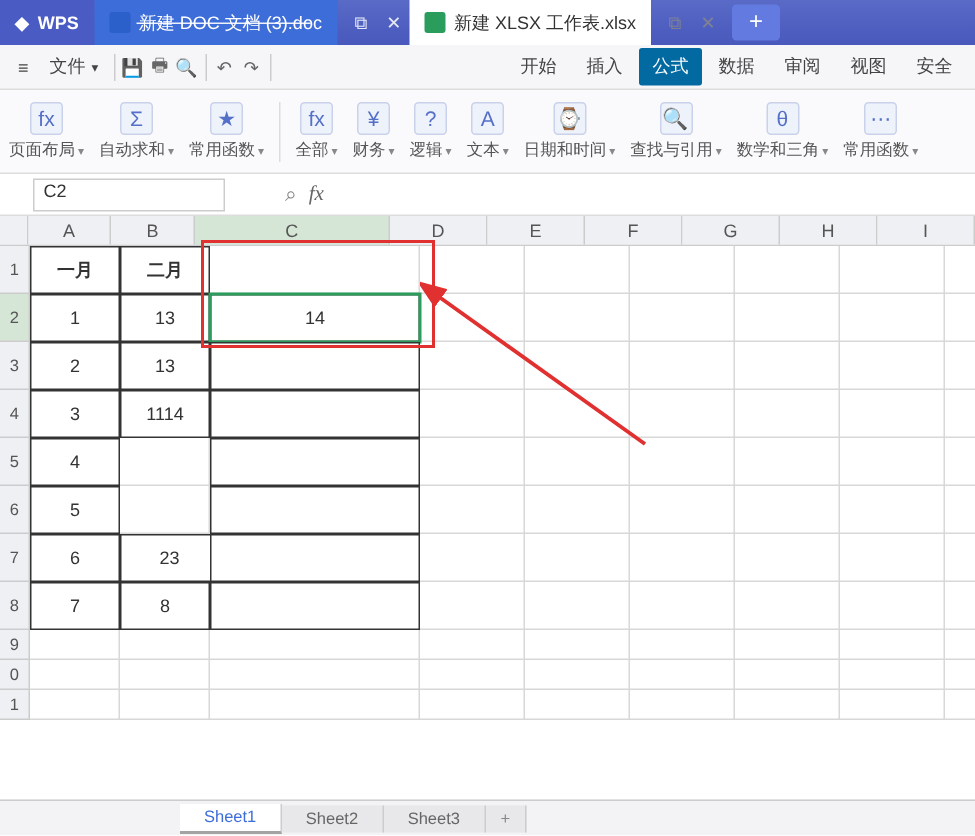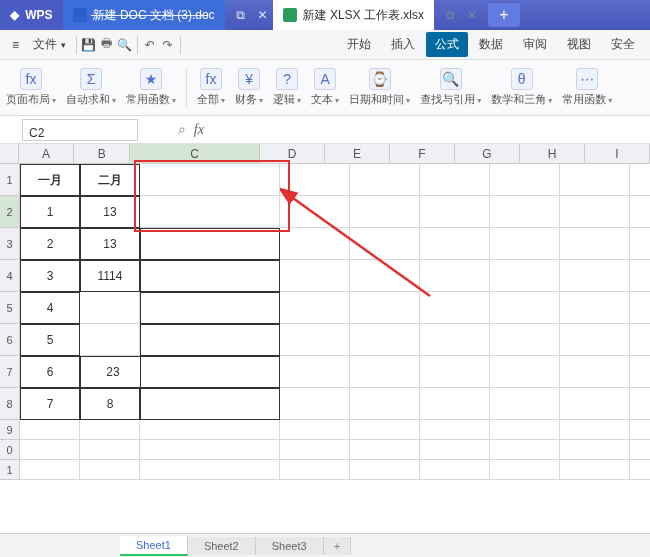--- a/index.html
+++ b/index.html
@@ -24,21 +24,21 @@
 .menu-bar .tabs{display:flex;gap:2px;margin-left:auto;}
 .menu-bar .rt{padding:4px 9px;color:#444;cursor:pointer;}
 .menu-bar .rt.active{background:#0369a1;color:#fff;border-radius:2px;}
 .ribbon{height:56px;background:#fafafc;border-bottom:1px solid #ddd;display:flex;align-items:center;padding:0 6px;gap:10px;}
 .rb{display:flex;flex-direction:column;align-items:center;gap:2px;cursor:pointer;color:#555;}
 .rb .ric{width:22px;height:22px;display:flex;align-items:center;justify-content:center;font-size:14px;color:#5570c8;border:1px solid #c9d2ea;border-radius:3px;background:#eef2fb;}
 .rb .lbl{font-size:11px;white-space:nowrap;}
 .rb .lbl:after{content:"▾";font-size:8px;margin-left:2px;color:#888;}
 .vsep2{width:1px;height:40px;background:#ddd;}
 .name-row{height:28px;border-bottom:1px solid #ddd;display:flex;align-items:center;}
-.name-box{width:116px;height:22px;margin-left:22px;border:1px solid #ccc;background:#fff;display:flex;align-items:flex-end;padding:0 6px;color:#333;}
+.name-box{width:128px;height:22px;margin-left:22px;border:1px solid #ccc;background:#fff;display:flex;align-items:flex-start;padding:0 6px;color:#333;}
 .fx-zone{display:flex;align-items:center;gap:8px;margin-left:40px;}
 .fx-zone .q{color:#888;font-size:14px;}
 .fx-zone .fx{font-style:italic;font-family:serif;color:#666;font-size:14px;}
 .fx-input{border:none;outline:none;font-size:13px;color:#333;width:260px;}
 .grid{position:relative;overflow:hidden;height:400px;}
 .col-headers{display:flex;height:20px;background:#eef0f3;border-bottom:1px solid #ccc;}
 .corner{width:20px;border-right:1px solid #ccc;background:#eef0f3;}
 .ch{border-right:1px solid #ccc;text-align:center;line-height:20px;color:#555;cursor:pointer;background:#eef0f3;}
 .ch.sel{background:#d6e6d6;}
 .body{display:flex;}
@@ -48,21 +48,21 @@
 .rh.short{height:20px;line-height:20px;}
 .cells{position:relative;flex:1;}
 .cell{position:absolute;border-right:1px solid #d8d8d8;border-bottom:1px solid #d8d8d8;display:flex;align-items:center;justify-content:center;color:#333;background:#fff;}
 .thick{border:1px solid #333 !important;}
 .header-cell{font-weight:bold;}
 .sel-cell{outline:2px solid #2a9d5c;outline-offset:-1px;}
 .red-box{position:absolute;border:2px solid #e03030;pointer-events:none;}
 .arrow{position:absolute;pointer-events:none;}
 .sheet-tabs{position:absolute;bottom:0;left:0;right:0;height:24px;background:#f3f3f5;border-top:1px solid #ccc;display:flex;align-items:center;padding-left:120px;}
 .st{padding:3px 16px;border-right:1px solid #ccc;color:#666;cursor:pointer;background:#e8e8ea;font-size:11px;}
-.st.active{background:#fff;color:#3d6dd8;border-bottom:2px solid #22c55e;}
+.st.active{background:#fff;color:#3d6dd8;border-bottom:2px solid #a3a3a3;}
 .st.add{padding:3px 10px;color:#888;}
 </style>
 </head>
 <body>
 
 <div class="title-bar">
   <div class="tab wps">
     <span>◆</span>
     <span>WPS</span>
   </div>
@@ -290,20 +290,21 @@
         <div class="cell" style="left: 260px; top: 296px; width: 70px; height: 20px;"></div>
         <div class="cell" style="left: 330px; top: 296px; width: 70px; height: 20px;"></div>
         <div class="cell" style="left: 400px; top: 296px; width: 70px; height: 20px;"></div>
         <div class="cell" style="left: 470px; top: 296px; width: 70px; height: 20px;"></div>
         <div class="cell" style="left: 540px; top: 296px; width: 70px; height: 20px;"></div>
         <div class="cell" style="left: 610px; top: 296px; width: 70px; height: 20px;"></div>
         <div class="cell thick header-cell" style="left: 0px; top: 0px; width: 60px; height: 32px;">一月</div>
         <div class="cell thick header-cell" style="left: 60px; top: 0px; width: 60px; height: 32px;">二月</div>
         <div class="cell thick" style="left: 0px; top: 32px; width: 60px; height: 32px;">1</div>
         <div class="cell thick" style="left: 60px; top: 32px; width: 60px; height: 32px;">13</div>
+        <div class="cell thick sel-cell" style="left: 120px; top: 32px; width: 140px; height: 32px;">14</div>
         <div class="cell thick" style="left: 0px; top: 64px; width: 60px; height: 32px;">2</div>
         <div class="cell thick" style="left: 60px; top: 64px; width: 60px; height: 32px;">13</div>
         <div class="cell thick" style="left: 120px; top: 64px; width: 140px; height: 32px;"></div>
         <div class="cell thick" style="left: 0px; top: 96px; width: 60px; height: 32px;">3</div>
         <div class="cell thick" style="left: 60px; top: 96px; width: 60px; height: 32px;">1114</div>
         <div class="cell thick" style="left: 120px; top: 96px; width: 140px; height: 32px;"></div>
         <div class="cell thick" style="left: 0px; top: 128px; width: 60px; height: 32px;">4</div>
         <div class="cell thick" style="left: 120px; top: 128px; width: 140px; height: 32px;"></div>
         <div class="cell thick" style="left: 0px; top: 160px; width: 60px; height: 32px;">5</div>
         <div class="cell thick" style="left: 120px; top: 160px; width: 140px; height: 32px;"></div>

